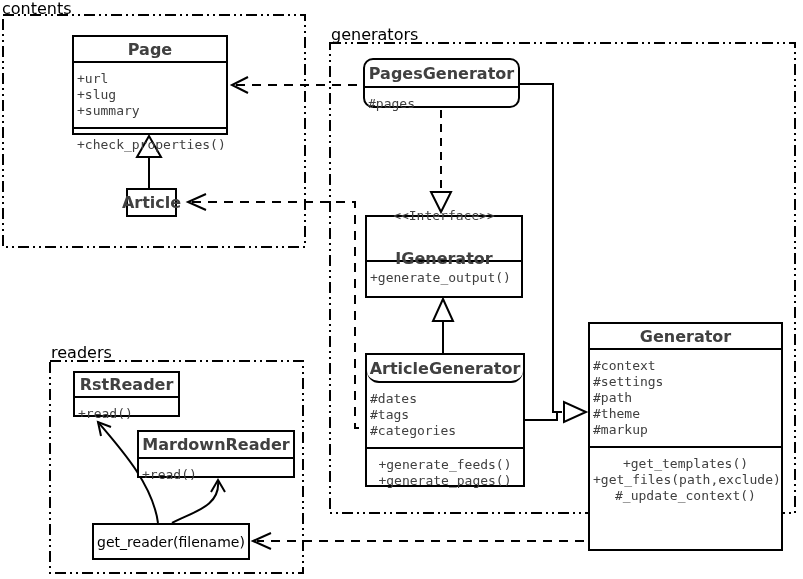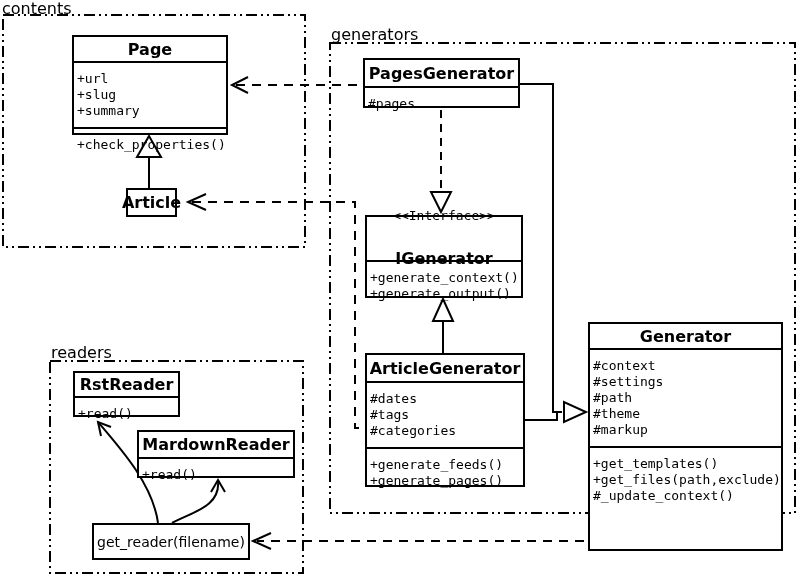--- a/index.html
+++ b/index.html
@@ -8,36 +8,36 @@
     font-family:"DejaVu Sans",sans-serif;color:#000;overflow:hidden;
   }
   .connector-layer{position:absolute;left:0;top:0;z-index:1;}
   .pkg-label{
     position:absolute;z-index:3;font-size:16px;line-height:17px;
     font-family:"DejaVu Sans",sans-serif;color:#000;white-space:nowrap;
   }
   .uml-class{
     position:absolute;z-index:2;background:#fff;border:2px solid #000;
     box-sizing:border-box;display:flex;flex-direction:column;
-    font-family:"DejaVu Sans Mono",monospace;font-size:13px;color:#000000;
+    font-family:"DejaVu Sans Mono",monospace;font-size:13px;color:#404040;
   }
   .uml-title{
     font-family:"DejaVu Sans",sans-serif;font-weight:bold;font-size:16px;
     text-align:center;border-bottom:2px solid #000;
     display:flex;flex-direction:column;align-items:center;justify-content:center;
     flex:0 0 auto;box-sizing:border-box;
   }
   .uml-title.no-sep{border-bottom:none;flex:1 1 auto;}
   .stereotype{
     font-family:"DejaVu Sans Mono",monospace;font-weight:normal;
     font-size:13px;line-height:16px;
   }
   .iface-name{line-height:22px;}
   .uml-section{padding:8px 3px;box-sizing:border-box;flex:0 0 auto;}
-  .uml-section.sep{border-top:2px solid #000;}
+  .uml-section.sep{border-top:2px solid #000;text-align:center;}
   .uml-line{line-height:16px;white-space:nowrap;}
   .uml-note{
     position:absolute;z-index:2;background:#fff;border:2px solid #000;
     box-sizing:border-box;display:flex;align-items:center;justify-content:center;
     font-family:"DejaVu Sans",sans-serif;font-size:14px;color:#000;
   }
 </style>
 </head>
 <body>
 
@@ -91,40 +91,39 @@
     </div>
     <div class="uml-section sep">
       <div class="uml-line">+check_properties()</div>
     </div>
   </div>
 
   <div class="uml-class" style="left:126px;top:188px;width:51px;height:29px;">
     <div class="uml-title no-sep">Article</div>
   </div>
 
-  <div class="uml-class" style="left:363px;top:58px;width:157px;height:50px;">
+  <div class="uml-class" style="left:363px;top:58px;width:157px;height:50px;border-radius:10px;">
     <div class="uml-title" style="height:28px;">PagesGenerator</div>
     <div class="uml-section">
       <div class="uml-line">#pages</div>
     </div>
   </div>
 
   <div class="uml-class" style="left:365px;top:215px;width:158px;height:83px;">
     <div class="uml-title" style="height:45px;gap:24px;">
       <div class="stereotype">&lt;&lt;Interface&gt;&gt;</div>
       <div class="iface-name">IGenerator</div>
     </div>
     <div class="uml-section">
-      <div class="uml-line">+generate_context()</div>
       <div class="uml-line">+generate_output()</div>
     </div>
   </div>
 
   <div class="uml-class" style="left:365px;top:353px;width:160px;height:134px;">
-    <div class="uml-title" style="height:28px;">ArticleGenerator</div>
+    <div class="uml-title" style="height:28px;border-radius:12px;">ArticleGenerator</div>
     <div class="uml-section">
       <div class="uml-line">#dates</div>
       <div class="uml-line">#tags</div>
       <div class="uml-line">#categories</div>
     </div>
     <div class="uml-section sep">
       <div class="uml-line">+generate_feeds()</div>
       <div class="uml-line">+generate_pages()</div>
     </div>
   </div>

